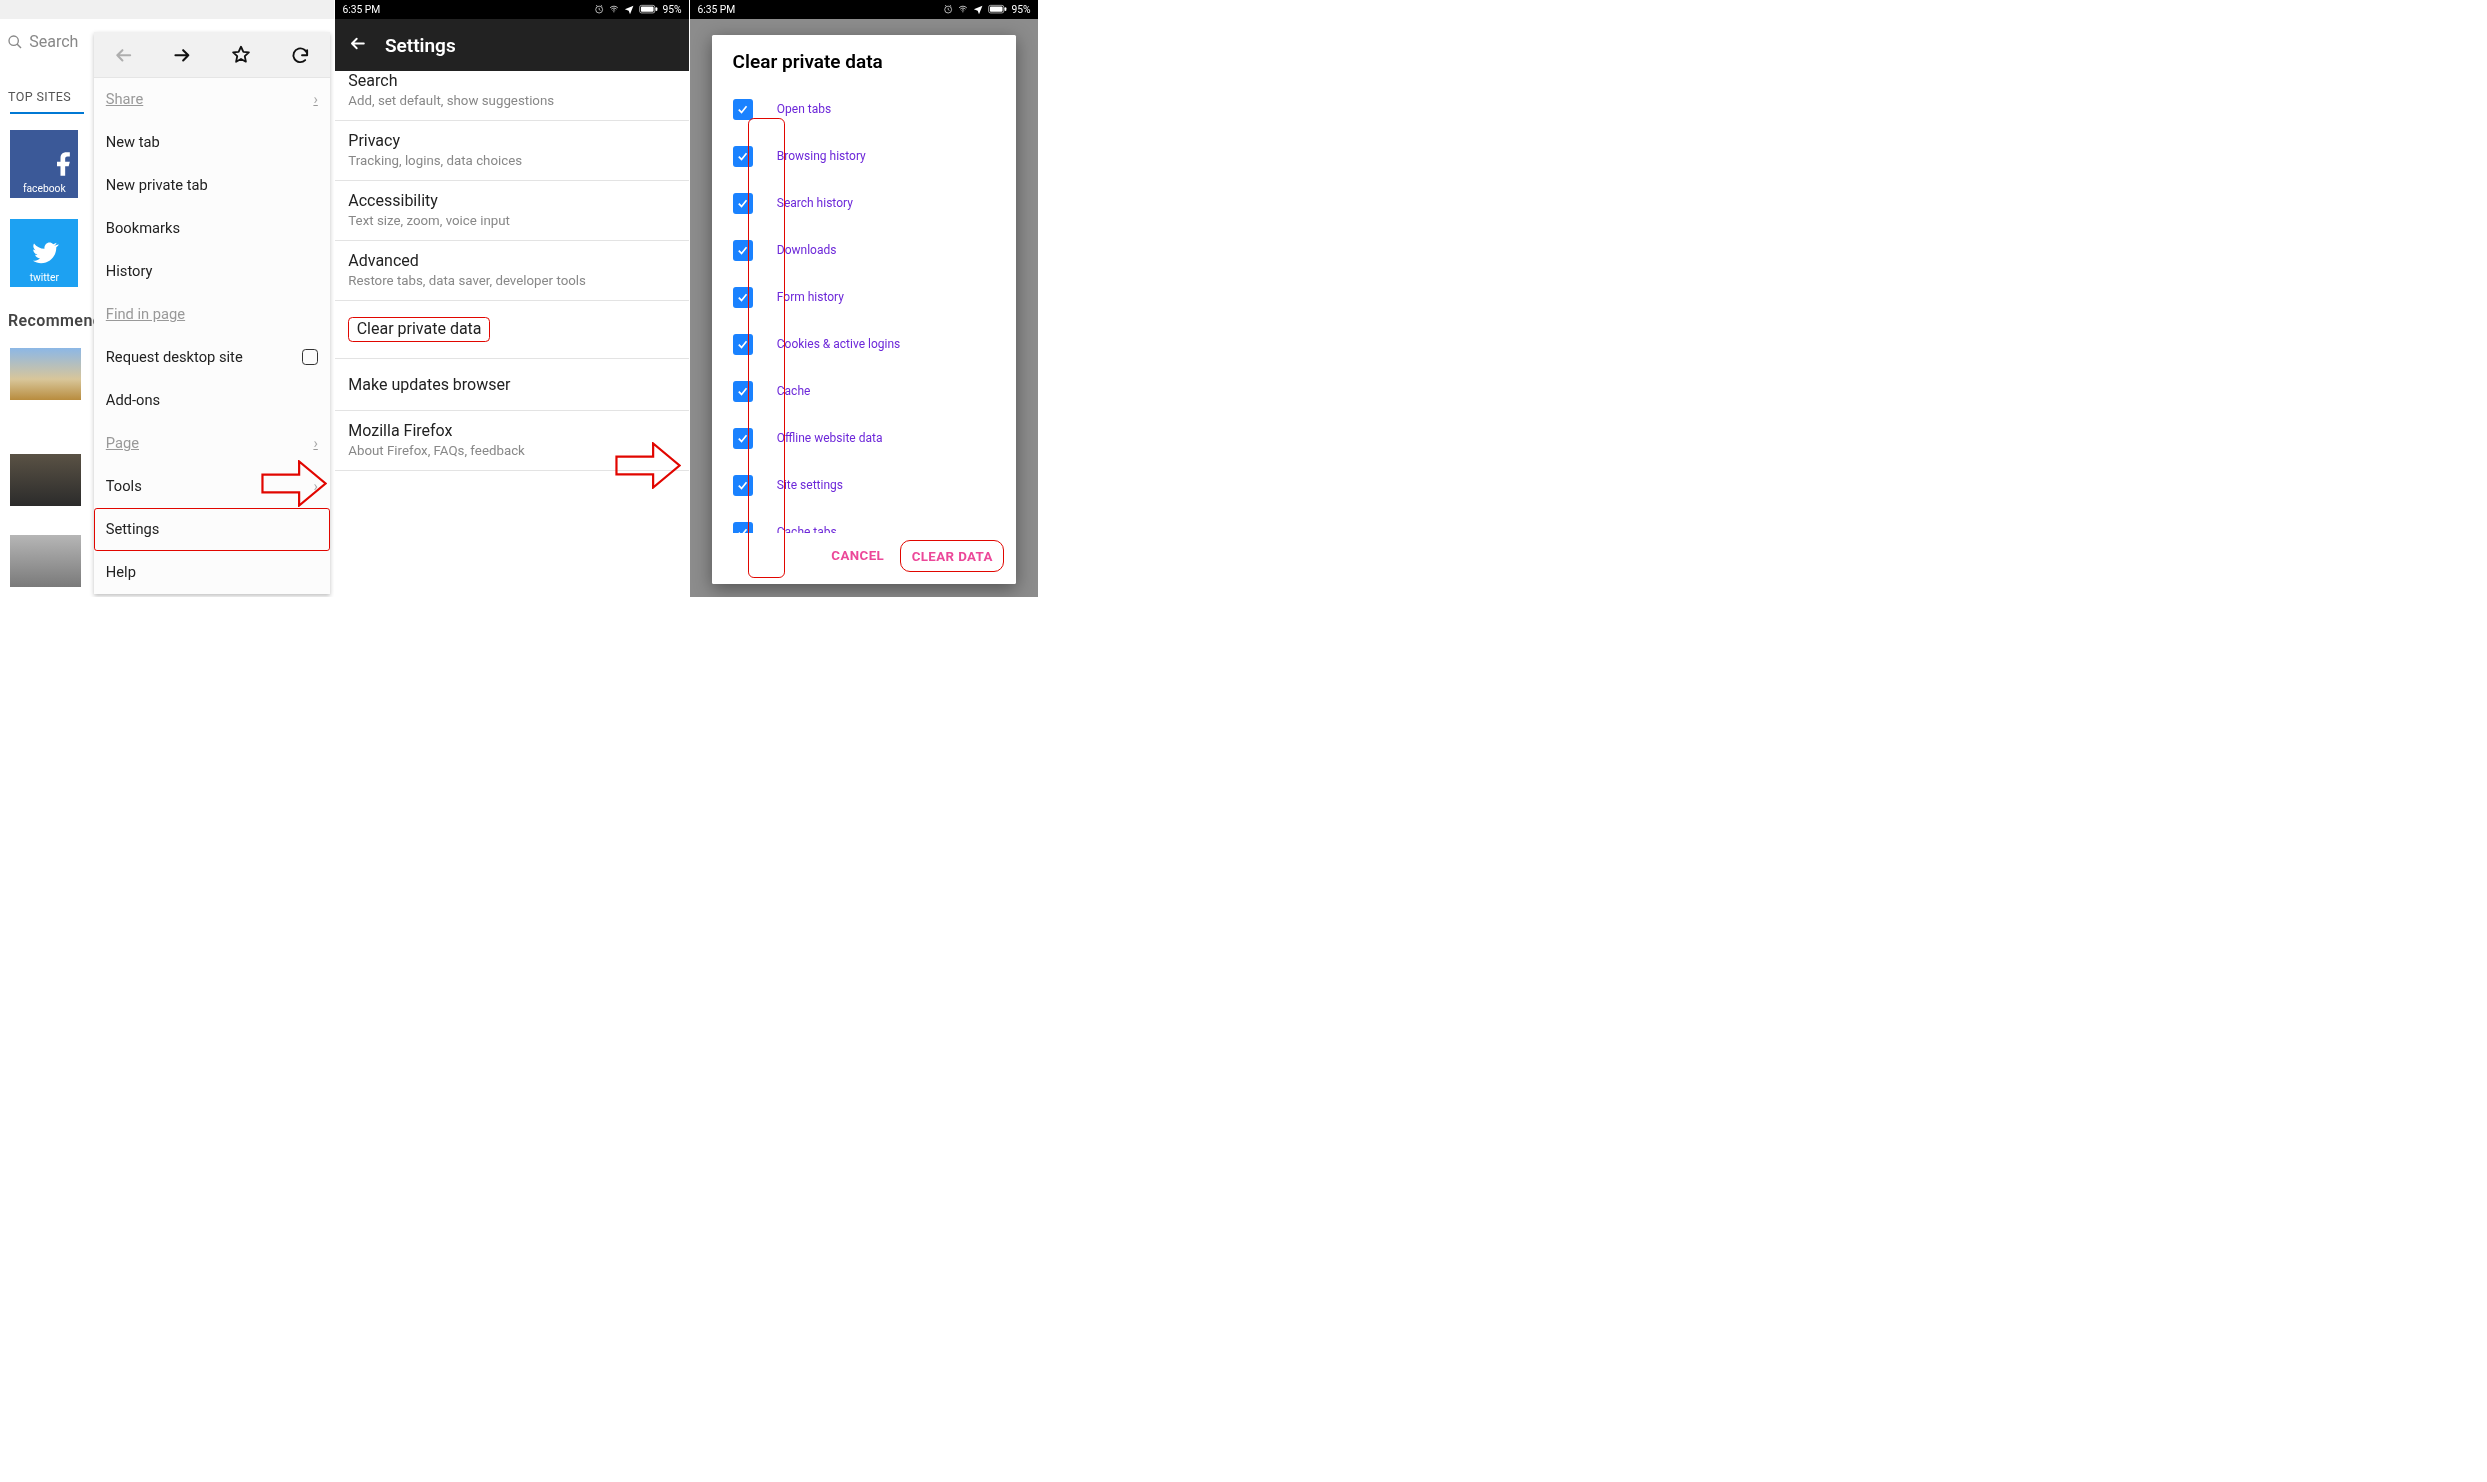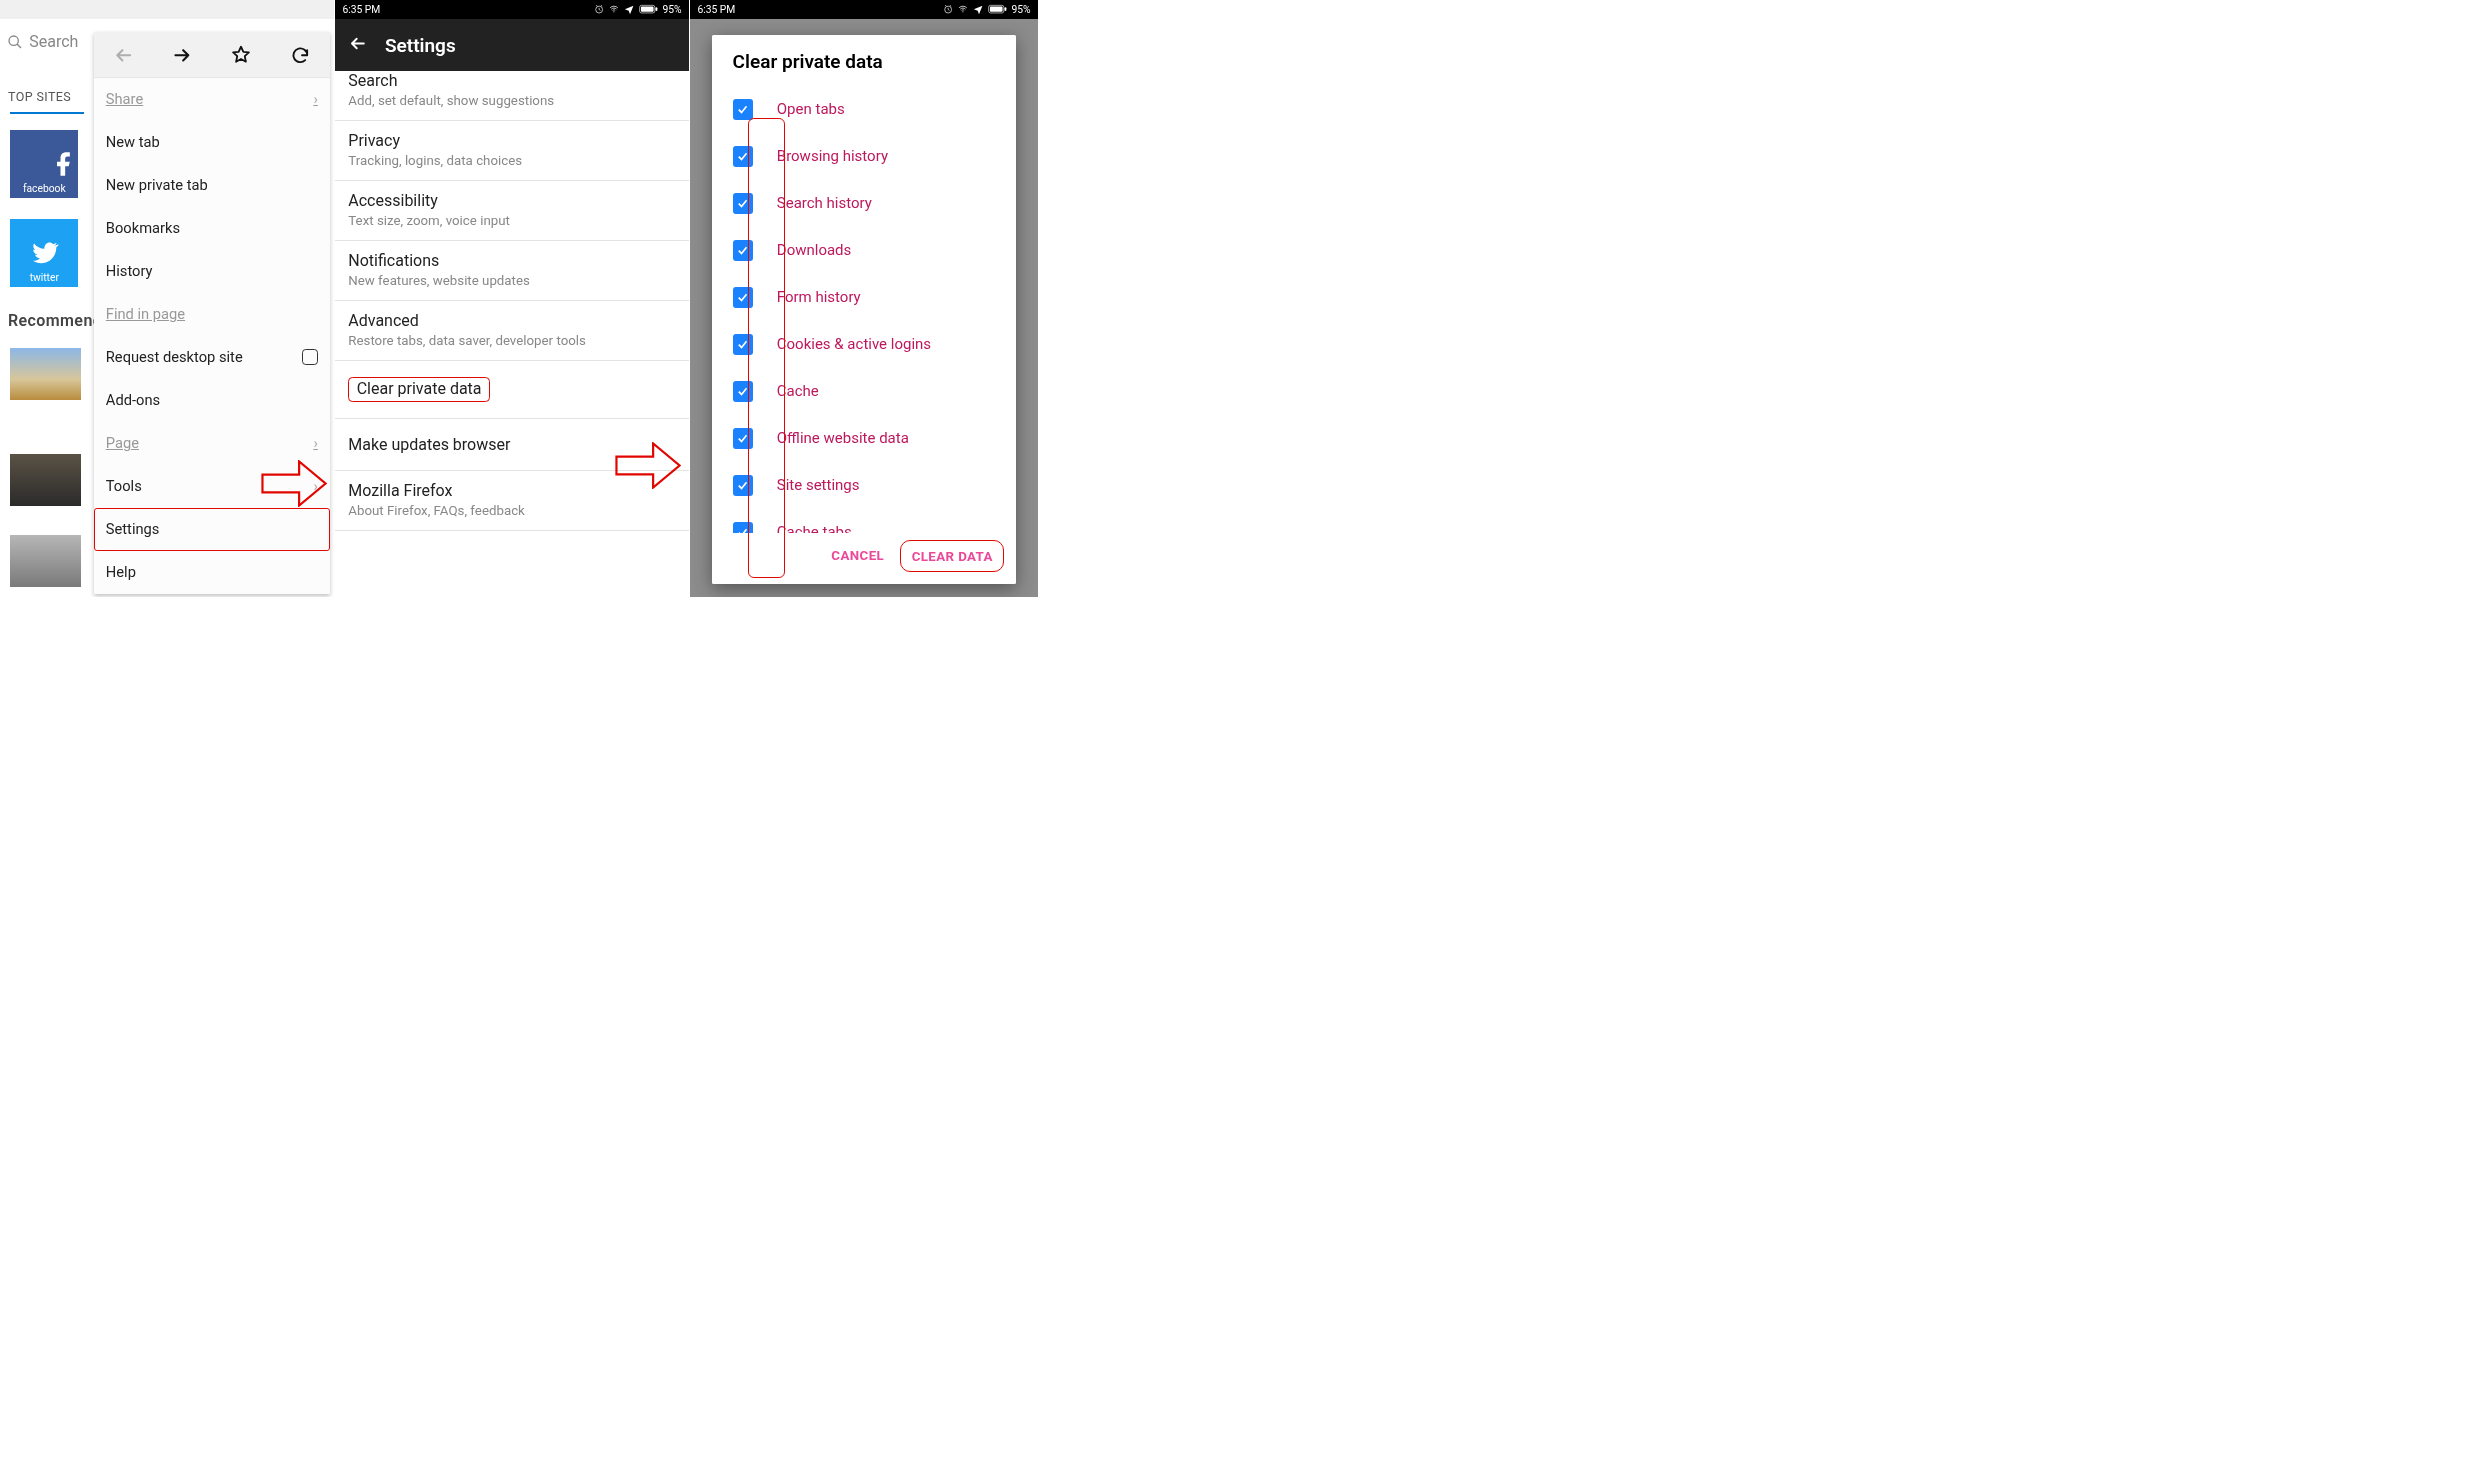--- a/index.html
+++ b/index.html
@@ -51,21 +51,21 @@
 .sli.single { padding: 16px 13.3px; }
 .sli.cut .t { margin-top: -10.3px; }
 .sli .t.box { display: inline-block; border: 1.5px solid #e10600; border-radius: 4.4px; padding: 1.5px 7.4px 2.9px; }
 .scrim { position: absolute; inset: 19px 0 0 0; background: rgba(0,0,0,0.45); }
 .dialog { position: absolute; left: 22px; right: 22px; top: 35px; bottom: 13.3px; background: #fff; border-radius: 1.5px; display: flex; flex-direction: column; box-shadow: 0 4.4px 17.7px rgba(0,0,0,0.4); }
 .dlg-title { font-size: 19px; font-weight: 600; padding: 14.7px 20.6px 13.3px; }
 .dlg-list { flex: 1; padding: 0 20.6px; overflow: hidden; }
 .dlg-row { display: flex; align-items: center; gap: 23.6px; height: 47px; }
 .dlg-row .cb { width: 20.6px; height: 20.6px; background: #1a82ff; border-radius: 2.9px; display: flex; align-items: center; justify-content: center; flex-shrink: 0; }
 .dlg-row .cb svg { stroke: #fff; stroke-width: 3; fill: none; }
-.dlg-row .lbl { font-size: 15px; color: #be185d; }
+.dlg-row .lbl { font-size: 12px; color: #6d28d9; }
 .dlg-actions { display: flex; justify-content: flex-end; gap: 5.9px; padding: 7.4px 11.8px 11.8px; }
 .dlg-btn { color: #ec4899; font-size: 13.3px; font-weight: 700; letter-spacing: 0.4px; padding: 7.4px 10.3px; }
 .dlg-btn.box { border: 1.5px solid #e10600; border-radius: 10px; }
 .red-col-box { position: absolute; left: 36px; top: 83px; width: 37px; height: 460px; border: 1.5px solid #e10600; border-radius: 5.9px; pointer-events: none; }
 
 
 .big-arrow { position: absolute; width: 66px; height: 47px; }
 .big-arrow svg { width: 100%; height: 100%; }
 .arrow1 { left: 261px; top: 441px; }
 .arrow2 { left: 280px; top: 442px; }
@@ -214,24 +214,20 @@
       </div>
     <div class="sli">
         <div class="t">Privacy</div>
         <div class="d">Tracking, logins, data choices</div>
       </div>
     <div class="sli">
         <div class="t">Accessibility</div>
         <div class="d">Text size, zoom, voice input</div>
       </div>
     <div class="sli">
-        <div class="t">Notifications</div>
-        <div class="d">New features, website updates</div>
-      </div>
-    <div class="sli">
         <div class="t">Advanced</div>
         <div class="d">Restore tabs, data saver, developer tools</div>
       </div>
     <div class="sli single"><span class="t box">Clear private data</span></div>
     <div class="sli single">
         <div class="t">Make updates browser</div>
       </div>
     <div class="sli">
         <div class="t">Mozilla Firefox</div>
         <div class="d">About Firefox, FAQs, feedback</div>

